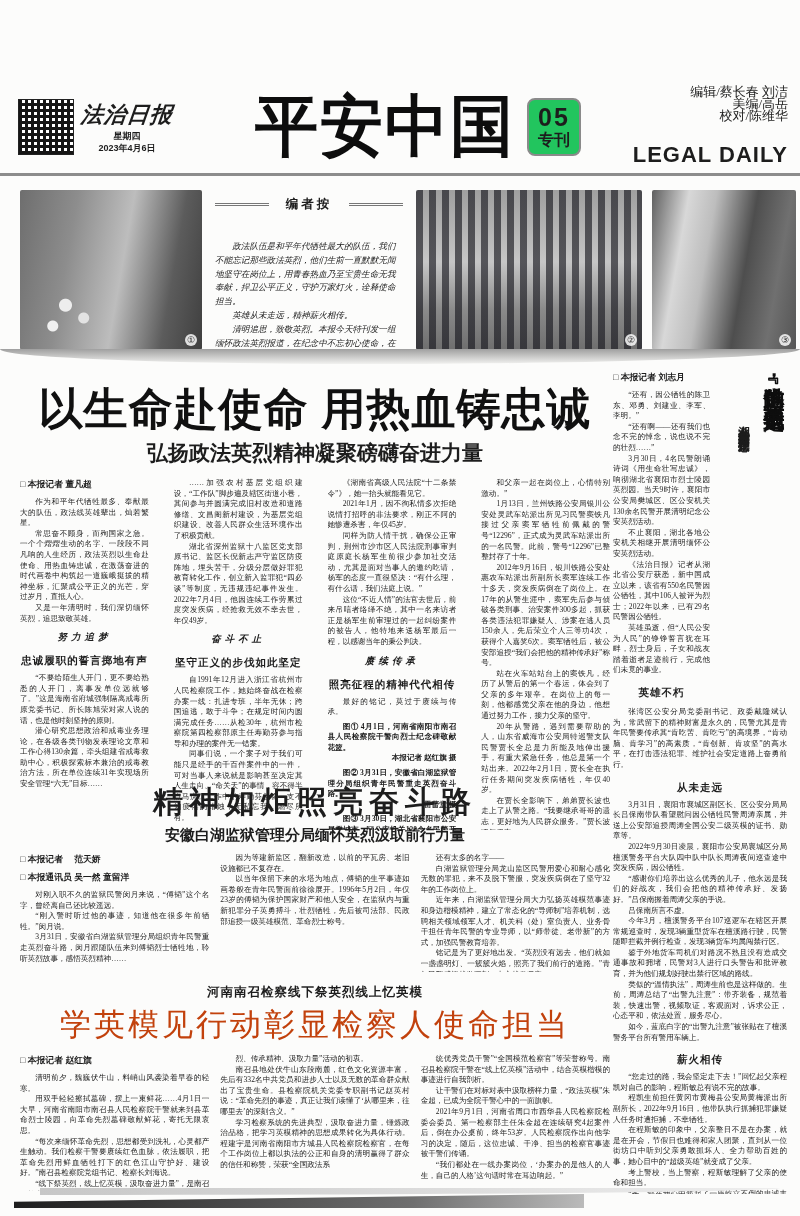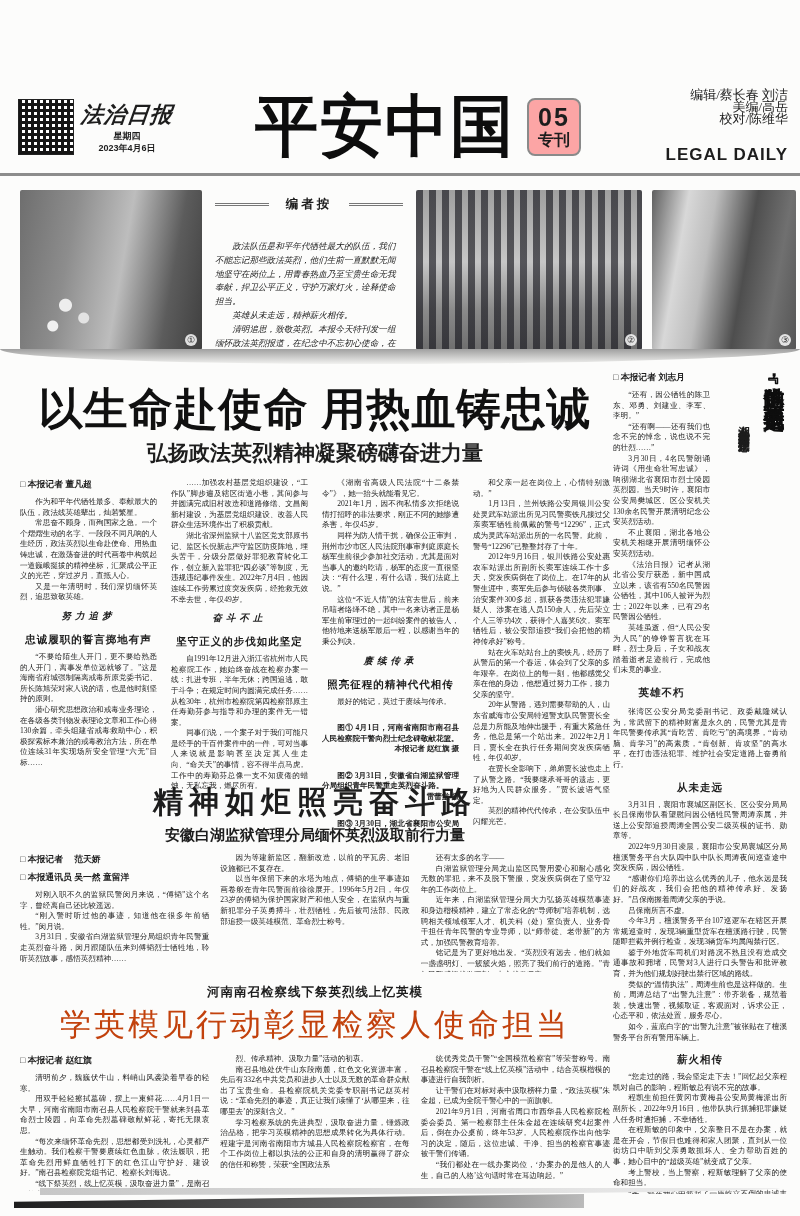--- a/index.html
+++ b/index.html
@@ -10,26 +10,26 @@
   .mh-left{width:188px;display:flex;align-items:center;gap:7px;}
   .qr{width:54px;height:54px;border:1px solid #222;background:
       repeating-linear-gradient(0deg,#151515 0 3px,transparent 3px 6px),
       repeating-linear-gradient(90deg,#151515 0 3px,#fff 3px 6px);}
   .mh-logo-stack{text-align:center;}
   .mh-paper{font-family:"Liberation Serif",serif;font-style:italic;font-weight:bold;font-size:22px;letter-spacing:1px;transform:skewX(-6deg);}
   .mh-weekday,.mh-date{font-size:9px;font-weight:bold;font-family:"Liberation Sans",sans-serif;line-height:12px;}
   .mh-center{flex:1;display:flex;justify-content:center;align-items:center;gap:12px;}
   .mh-title{font-family:"Liberation Sans",sans-serif;font-weight:900;font-size:63px;letter-spacing:2px;
             transform:scaleY(1.06);color:#0d0d0d;white-space:nowrap;}
-  .mh-badge{border:2px solid #8a8a8a;border-radius:8px;padding:5px 9px 4px;text-align:center;background:#fca5a5;}
+  .mh-badge{border:2px solid #8a8a8a;border-radius:8px;padding:5px 9px 4px;text-align:center;background:#22c55e;}
   .mh-badge-no{font-family:"Liberation Sans",sans-serif;font-weight:bold;font-size:25px;line-height:25px;letter-spacing:2px;}
   .mh-badge-type{font-family:"Liberation Sans",sans-serif;font-weight:bold;font-size:16px;line-height:20px;}
   .mh-right{width:158px;text-align:right;}
   .mh-staff{font-size:13px;line-height:12px;font-family:Liberation Serif, serif;color:#222;}
-  .mh-en{margin-top:20px;font-family:"Liberation Sans",sans-serif;font-weight:bold;font-size:17px;letter-spacing:1px;}
+  .mh-en{margin-top:20px;font-family:"Liberation Sans",sans-serif;font-weight:bold;font-size:22px;letter-spacing:1px;}
   .head-rule{position:absolute;top:173px;left:0;right:0;height:3px;background:#8c8c8c;}
   
   .photos{position:absolute;top:190px;left:20px;right:4px;height:160px;display:flex;gap:10px;}
   .photo{position:relative;border-radius:2px;overflow:hidden;}
   .photo-1{width:182px;background:
       radial-gradient(circle at 25% 72%,#ededed 6px,transparent 7px),
       radial-gradient(circle at 35% 80%,#e3e3e3 5px,transparent 6px),
       radial-gradient(circle at 18% 85%,#f0f0f0 5px,transparent 6px),
       linear-gradient(100deg,#6e6e6e 0%,#8d8d8d 28%,#bdbdbd 55%,#5c5c5c 80%,#3f3f3f 100%);}
   .photo-2{width:226px;background:
@@ -46,29 +46,29 @@
   .note-title{font-size:12.5px;font-weight:bold;letter-spacing:3px;font-family:"Liberation Sans",sans-serif;}
   .note-body p{font-size:8.6px;line-height:13.8px;font-style:italic;text-indent:2em;margin:0;color:#1b1b1b;}
   .photo-swoosh{position:absolute;top:349px;left:0;width:100%;height:15px;
       background:linear-gradient(#9f9f9f,#f2f2f0);border-radius:0 0 55% 45%/0 0 100% 100%;}
   
   .body-p{margin:0;text-indent:2em;font-size:7.6px;line-height:10.6px;text-align:justify;}
   .byline{font-size:8.8px;font-weight:bold;font-family:"Liberation Sans",sans-serif;margin:1px 0 6px;}
   .col-subhead{margin:7px 0 5px;text-align:center;}
   .subhead-pre{font-size:9.5px;font-weight:bold;font-style:italic;letter-spacing:4px;}
   .subhead-main{font-size:10.5px;font-weight:bold;font-family:"Liberation Sans",sans-serif;letter-spacing:1px;margin-top:10px;}
-  .caption{margin:16px 0;font-size:7.6px;line-height:10.6px;font-weight:bold;text-indent:2em;text-align:justify;}
+  .caption{margin:4px 0;font-size:7.6px;line-height:10.6px;font-weight:bold;text-indent:2em;text-align:justify;}
   .caption .credit{display:block;text-align:right;text-indent:0;}
   .col{flex:1;overflow:hidden;}
   
   .main-article{position:absolute;top:385px;left:20px;width:590px;}
   .ma-headline{font-family:"Liberation Sans",sans-serif;font-weight:bold;font-size:44px;line-height:48px;
       text-align:center;letter-spacing:1px;color:#101010;}
   .ma-subhead{font-family:"Liberation Sans",sans-serif;font-weight:bold;font-size:21px;text-align:center;margin-top:6px;}
-  .ma-cols{margin-top:11px;display:flex;gap:14px;height:352px;}
+  .ma-cols{margin-top:11px;display:flex;gap:25px;height:352px;}
   
   .sidebar{position:absolute;top:371px;left:613px;width:174px;}
   .sb-top{height:331px;display:flex;gap:5px;}
   .sb-text{width:97px;overflow:hidden;}
   .sb-vertical{flex:1;writing-mode:vertical-rl;}
   .v-title{font-family:"Liberation Sans",sans-serif;font-weight:bold;font-size:21px;line-height:26px;
       letter-spacing:0;margin-left:10px;color:#0e0e0e;}
   .v-sub{font-family:"Liberation Sans",sans-serif;font-weight:bold;font-size:11.5px;padding-top:46px;letter-spacing:1px;}
   .sb-bottom{margin-top:5px;height:487px;overflow:hidden;}
   

